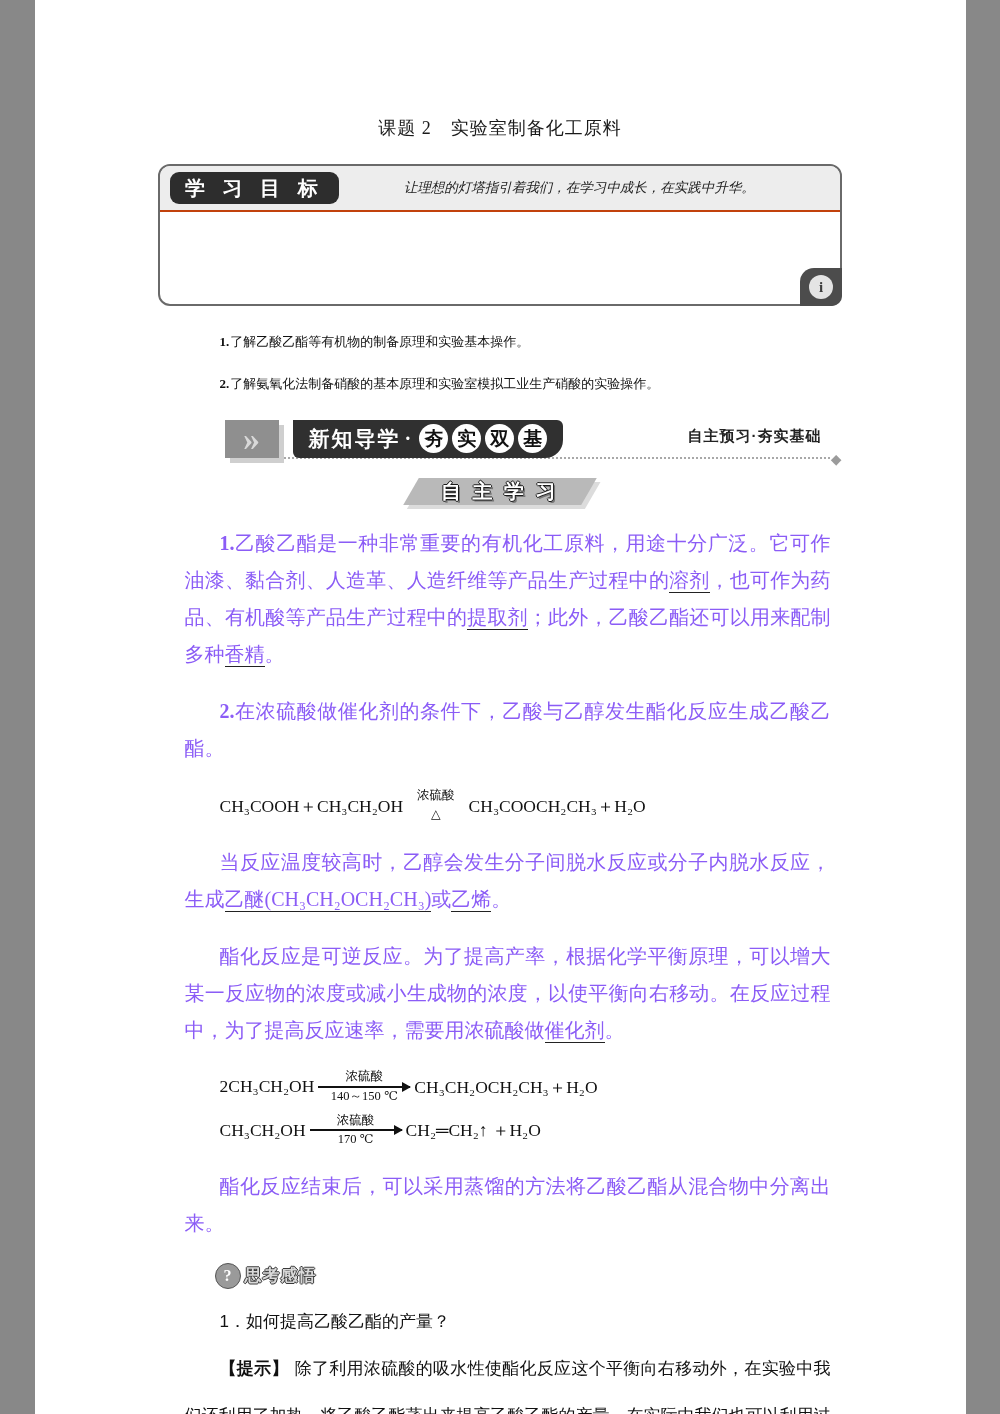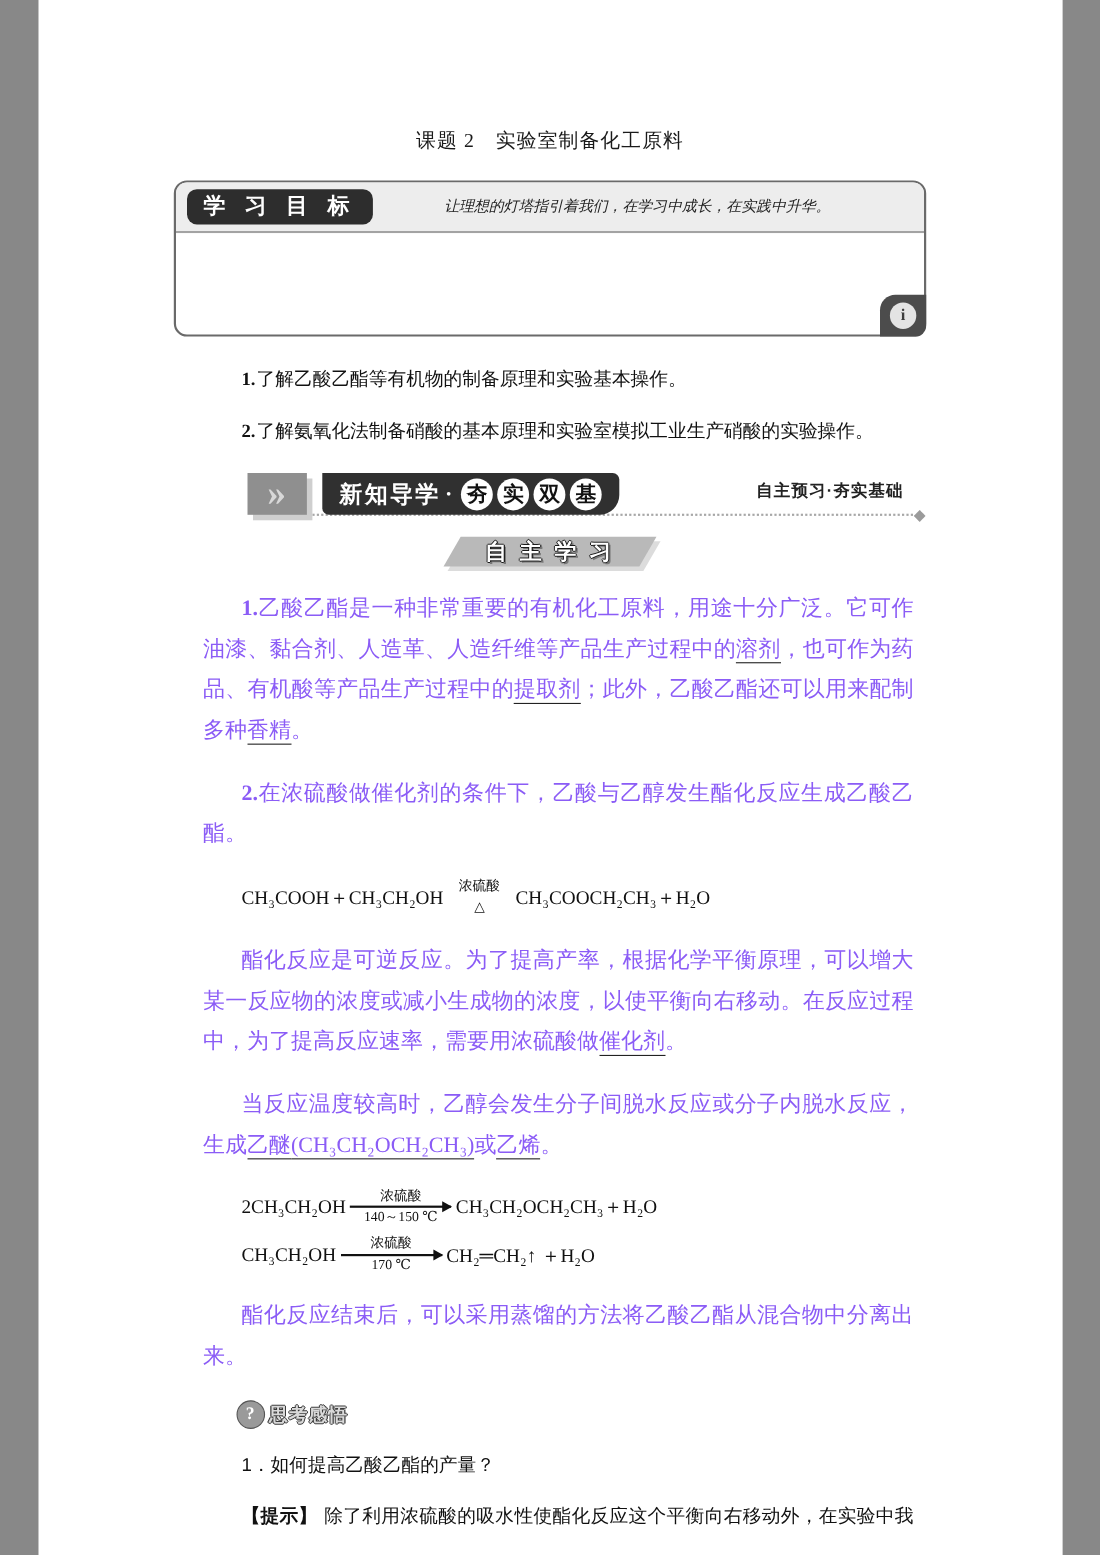--- a/index.html
+++ b/index.html
@@ -9,35 +9,35 @@
     font-family:"Liberation Serif","DejaVu Serif",serif;
   }
   .sans{font-family:"Liberation Sans","DejaVu Sans",sans-serif;}
 
   
   .doc-title{padding-top:116px;text-align:center;font-size:18px;letter-spacing:1px;}
 
   
   .goals-box{width:680px;height:138px;margin:24px auto 0;border:2px solid #6a6a6a;
     border-radius:12px;position:relative;background:#fff;}
-  .goals-header{height:44px;background:#ededed;border-bottom:2px solid #a3a3a3;
+  .goals-header{height:44px;background:#ededed;border-bottom:2px solid #c2410c;
     border-radius:10px 10px 0 0;display:flex;align-items:center;}
   .goals-badge{margin-left:10px;background:#2d2d2d;color:#fff;border-radius:9px;
     padding:5px 15px;font-size:20px;font-weight:bold;letter-spacing:6px;line-height:1.1;}
   .goals-motto{flex:1;text-align:center;font-style:italic;font-size:13.5px;color:#222;
     padding-right:20px;}
   .info-badge{position:absolute;right:-2px;bottom:-2px;width:42px;height:38px;background:#4c4c4c;
     border-radius:14px 0 10px 0;display:flex;align-items:center;justify-content:center;}
   .info-circle{width:24px;height:24px;border-radius:50%;background:#e4e4e4;color:#3c3c3c;
     display:flex;align-items:center;justify-content:center;font-weight:bold;font-size:15px;
     font-family:"Liberation Serif",serif;}
 
   
   .objectives{margin:28px 135px 0 185px;}
-  .obj-item{font-size:17px;line-height:1.3;margin-bottom:25px;
+  .obj-item{font-size:13px;line-height:1.3;margin-bottom:25px;
     font-family:"Liberation Sans","DejaVu Sans",sans-serif;color:#111;}
   .obj-num{font-weight:bold;font-family:"Liberation Serif",serif;margin-right:1px;}
 
   
   .banner{position:relative;margin:24px 128px 0 190px;height:46px;}
   .banner-dotline{position:absolute;left:40px;right:8px;bottom:5px;border-bottom:2px dotted #a8a8a8;}
   .banner-chevron{position:absolute;left:0;top:2px;width:54px;height:38px;background:#8f8f8f;
     color:#d8d8d8;font-size:34px;line-height:34px;display:flex;align-items:center;
     justify-content:center;box-shadow:5px 5px 0 #cfcfcf;font-weight:bold;}
   .banner-bar{position:absolute;left:68px;top:2px;height:38px;background:#303030;
@@ -146,23 +146,23 @@
 
     <div class="eq">
       <span>CH₃COOH＋CH₃CH₂OH</span>
       <span class="cond">
         <span>浓硫酸</span>
         <span>△</span>
       </span>
       <span>CH₃COOCH₂CH₃＋H₂O</span>
     </div>
 
+    <p class="para"><span>当反应温度较高时，乙醇会发生分子间脱水反应或分子内脱水反应，生成</span><span class="u">乙醚</span><span class="u">(CH₃CH₂OCH₂CH₃)</span><span>或</span><span class="u">乙烯</span><span>。</span></p>
+
     <p class="para"><span>酯化反应是可逆反应。为了提高产率，根据化学平衡原理，可以增大某一反应物的浓度或减小生成物的浓度，以使平衡向右移动。在反应过程中，为了提高反应速率，需要用浓硫酸做</span><span class="u">催化剂</span><span>。</span></p>
-
-    <p class="para"><span>当反应温度较高时，乙醇会发生分子间脱水反应或分子内脱水反应，生成</span><span class="u">乙醚</span><span class="u">(CH₃CH₂OCH₂CH₃)</span><span>或</span><span class="u">乙烯</span><span>。</span></p>
 
     <div class="eq">
       <span>2CH₃CH₂OH</span>
       <span class="arrow">
         <span>浓硫酸</span>
         <span class="line"></span>
         <span>140～150 ℃</span>
       </span>
       <span>CH₃CH₂OCH₂CH₃＋H₂O</span>
     </div>

